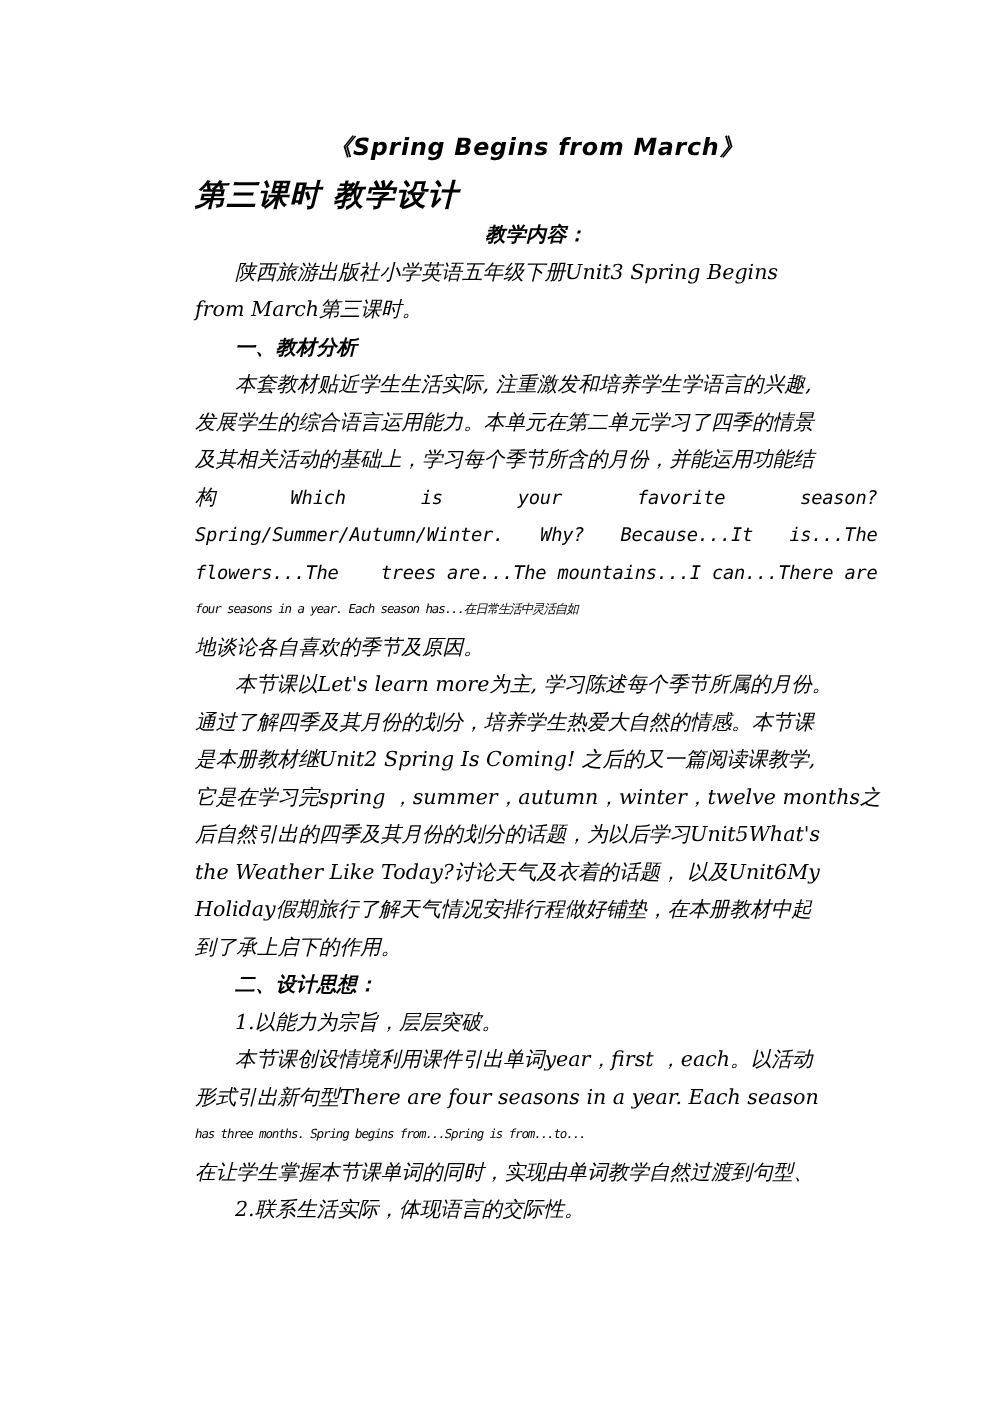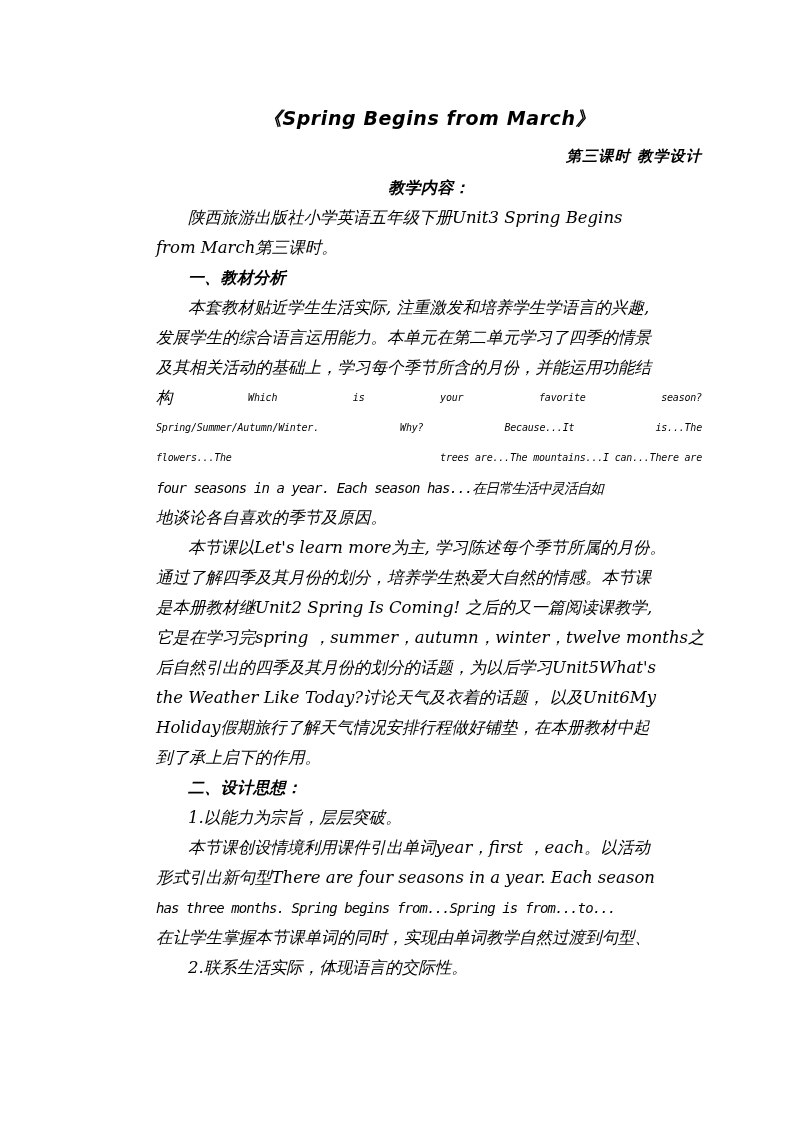--- a/index.html
+++ b/index.html
@@ -34,24 +34,24 @@
     font-family: "DejaVu Sans", sans-serif;
     font-weight: bold;
     font-size: 19px;
     letter-spacing: 0.6px;
     line-height: 30px;
     margin: 0;
     padding-top: 103px;
     white-space: nowrap;
   }
   .doc-subtitle {
-    text-align: right;
+    text-align: left;
     font-family: "DejaVu Sans", sans-serif;
     font-weight: bold;
-    font-size: 15px;
+    font-size: 24px;
     letter-spacing: 1.2px;
     line-height: 30px;
     margin: 0;
     padding-top: 8px;
   }
   
   .heading {
     font-family: "DejaVu Sans", sans-serif;
     font-weight: bold;
     font-size: 16px;
@@ -78,26 +78,26 @@
   }
   .line.left {
     display: block;
     white-space: nowrap;
   }
   .line.indent {
     text-indent: 32px;
   }
   .mono {
     font-family: "DejaVu Sans Mono", monospace;
-    font-size: 10px;
+    font-size: 15px;
     letter-spacing: -0.2px;
   }
   .mono-tight {
     font-family: "DejaVu Sans Mono", monospace;
-    font-size: 14px;
+    font-size: 10px;
     letter-spacing: -0.9px;
   }
   .cn {
     font-family: "DejaVu Serif", serif;
     font-size: 16.5px;
   }
   .spacer-sm { height: 2px; }
 </style>
 </head>
 <body>

